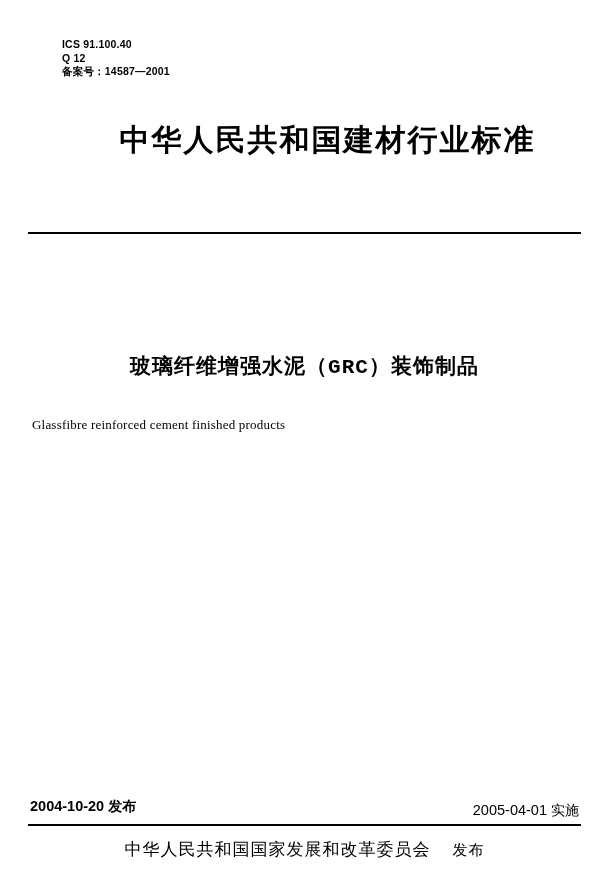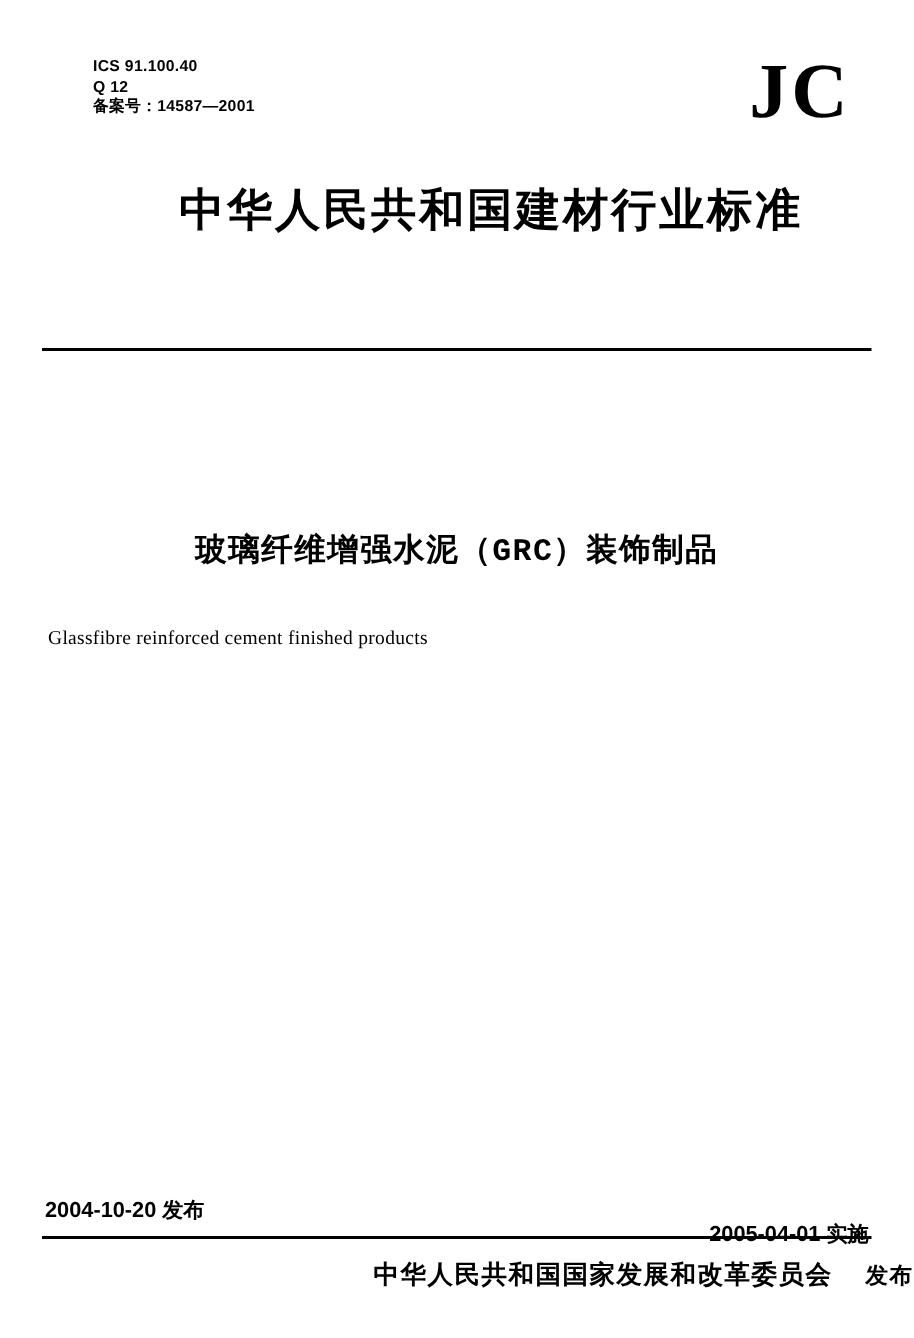--- a/index.html
+++ b/index.html
@@ -130,23 +130,23 @@
     font-size: 14.5px;
     white-space: nowrap;
   }
   .date-left .cn {
     font-family: "DejaVu Sans", sans-serif;
     font-size: 14px;
   }
   .date-right {
     position: absolute;
     right: 0;
-    top: 16px;
-    font-family: "Liberation Sans", sans-serif;
-    font-weight: bold;
+    top: 4px;
+    font-family: "Liberation Sans", sans-serif;
+    font-weight: normal;
     font-size: 14.5px;
     white-space: nowrap;
   }
   .date-right .cn {
     font-family: "DejaVu Sans", sans-serif;
     font-size: 14px;
   }
 
   .rule-bottom {
     position: absolute;
@@ -155,44 +155,43 @@
     width: 553px;
     height: 2px;
     background: #000000;
   }
 
   .issuer {
     position: absolute;
     left: 0;
     top: 838px;
     width: 609px;
-    text-align: right;
-    font-family: "DejaVu Sans", sans-serif;
-    font-weight: bold;
+    text-align: center;
+    font-family: "DejaVu Sans", sans-serif;
+    font-weight: normal;
     font-size: 17px;
     letter-spacing: 1px;
   }
   .issuer .issue-word {
     display: inline-block;
     margin-left: 22px;
     font-size: 15px;
   }
 </style>
 </head>
 <body>
 
 <div class="page">
 
   <div class="header">
     <div class="ics-block">
       <div>ICS 91.100.40</div>
       <div>Q 12</div>
       <div>备案号：14587—2001</div>
     </div>
-    <div class="jc-logo">JC</div>
   </div>
 
   <div class="std-title">中华人民共和国建材行业标准</div>
 
 
   <div class="rule-top"></div>
 
   <div class="doc-title">玻璃纤维增强水泥（GRC）装饰制品</div>
   <div class="doc-title-en">Glassfibre reinforced cement finished products</div>
 

